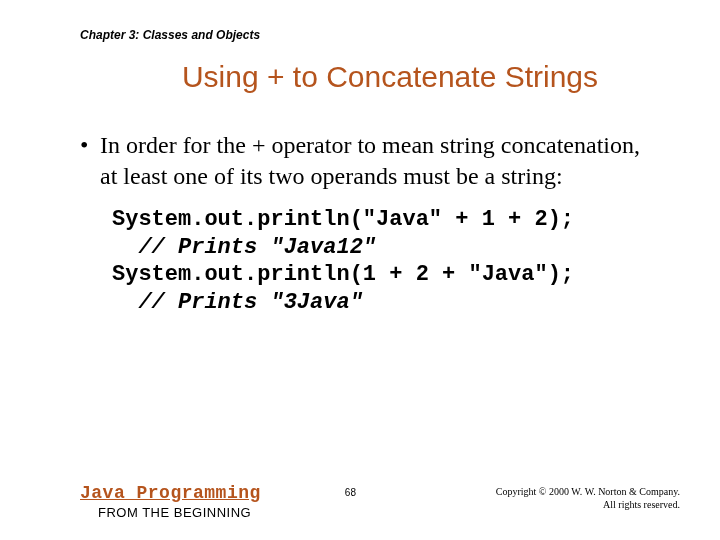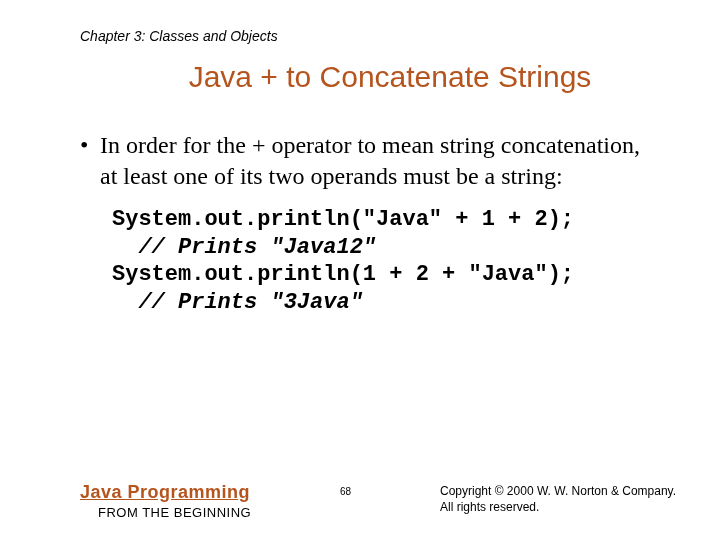--- a/index.html
+++ b/index.html
@@ -11,23 +11,23 @@
     font-family: "Times New Roman", Times, serif;
     color: #000;
     position: relative;
     overflow: hidden;
   }
   .chapter-header {
     position: absolute;
     top: 28px;
     left: 80px;
     font-family: Arial, Helvetica, sans-serif;
-    font-weight: normal;
+    font-weight: bold;
     font-style: italic;
-    font-size: 14px;
+    font-size: 12px;
     color: #000;
   }
   .title {
     position: absolute;
     top: 60px;
     left: 0;
     right: 0;
     text-align: center;
     font-family: Arial, Helvetica, sans-serif;
     font-size: 30px;
@@ -69,21 +69,21 @@
     bottom: 20px;
     left: 80px;
     right: 40px;
     display: flex;
     align-items: flex-start;
   }
   .footer-left {
     flex: 0 0 auto;
   }
   .book-title {
-    font-family: Liberation Sans, sans-serif;
+    font-family: Liberation Mono, monospace;
     font-weight: bold;
     font-size: 18px;
     color: #b5541d;
     text-decoration: underline;
     letter-spacing: 0.5px;
   }
   .book-sub {
     font-family: Arial, Helvetica, sans-serif;
     font-size: 13px;
     color: #000;
@@ -93,32 +93,33 @@
   }
   .footer-center {
     flex: 1;
     text-align: center;
     font-family: Arial, Helvetica, sans-serif;
     font-size: 10px;
     padding-top: 4px;
   }
   .footer-right {
     flex: 0 0 240px;
-    font-family: Liberation Sans, sans-serif;
-    font-size: 12px;
+    font-family: Liberation Serif, serif;
+    font-size: 10px;
     line-height: 1.3;
     padding-top: 2px;
+    text-align: right;
   }
 </style>
 </head>
 <body>
 
 <div class="chapter-header">Chapter 3: Classes and Objects</div>
 
-<div class="title">Java + to Concatenate Strings</div>
+<div class="title">Using + to Concatenate Strings</div>
 
 <div class="body-area">
   <div class="bullet-row">
     <div class="bullet-mark">•</div>
     <div class="bullet-text">In order for the + operator to mean string concatenation, at least one of its two operands must be a string:</div>
   </div>
   <div class="code-block"><span>System.out.println("Java" + 1 + 2);</span>
 <span class="code-comment">  // Prints "Java12"</span>
 <span>System.out.println(1 + 2 + "Java");</span>
 <span class="code-comment">  // Prints "3Java"</span></div>

